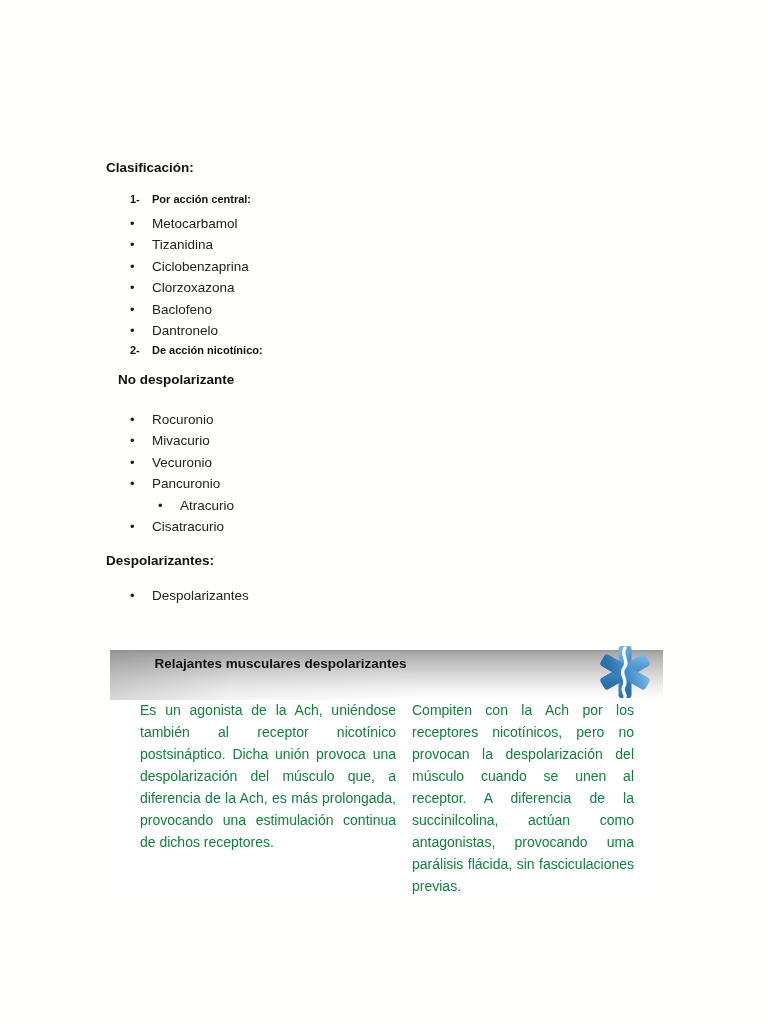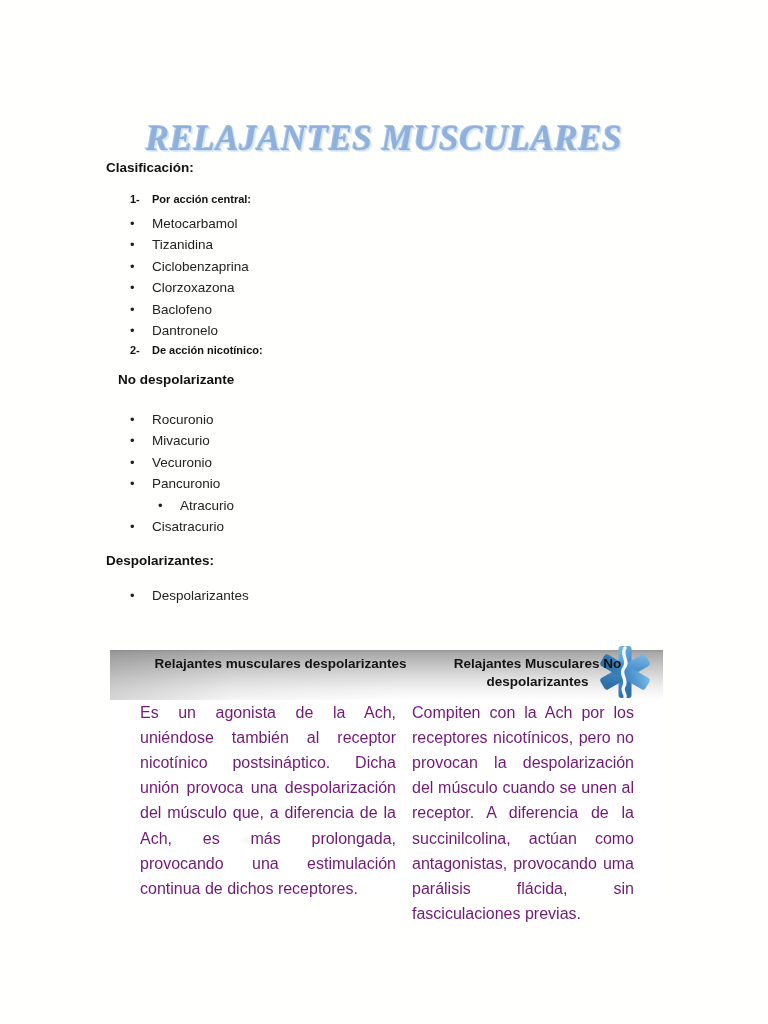--- a/index.html
+++ b/index.html
@@ -133,35 +133,34 @@
     left: 476px;
     top: -4px;
     width: 78px;
     height: 56px;
     z-index: 2;
   }
 
   .col-body {
     position: absolute;
     top: 50px;
-    font-size: 16px;
+    font-size: 14px;
     line-height: 1.57;
-    color: #701a75;
+    color: #15803d;
     text-align: justify;
     text-justify: inter-word;
   }
   .col-body.left  { left: 30px;  width: 256px; }
   .col-body.right { left: 302px; width: 222px; }
 </style>
 </head>
 <body>
 
 <div class="page">
 
-  <h1 class="doc-title">RELAJANTES MUSCULARES</h1>
 
   <div class="block-heading" style="top:160px;">Clasificación:</div>
 
   <div class="num-item" style="top:193px;">
     <span class="num">1-</span><span>Por acción central:</span>
   </div>
 
   <div class="bullet-row" style="top:216px;">
     <span class="dot">•</span><span>Metocarbamol</span>
   </div>
@@ -211,21 +210,20 @@
   <div class="bullet-row" style="top:588px;">
     <span class="dot">•</span><span>Despolarizantes</span>
   </div>
 
 
   <div class="compare">
     <div class="compare-header"></div>
 
     <div class="col-title left">Relajantes musculares despolarizantes</div>
 
-    <div class="col-title right">Relajantes Musculares No despolarizantes</div>
 
     <svg class="star-of-life" viewBox="0 0 78 56">
       <defs>
         <linearGradient id="blueGrad" x1="0" y1="0" x2="0.3" y2="1">
           <stop offset="0%" stop-color="#7FBCE8"></stop>
           <stop offset="45%" stop-color="#4E94CE"></stop>
           <stop offset="100%" stop-color="#2E6FA8"></stop>
         </linearGradient>
       </defs>
       <g transform="translate(39,26)">

